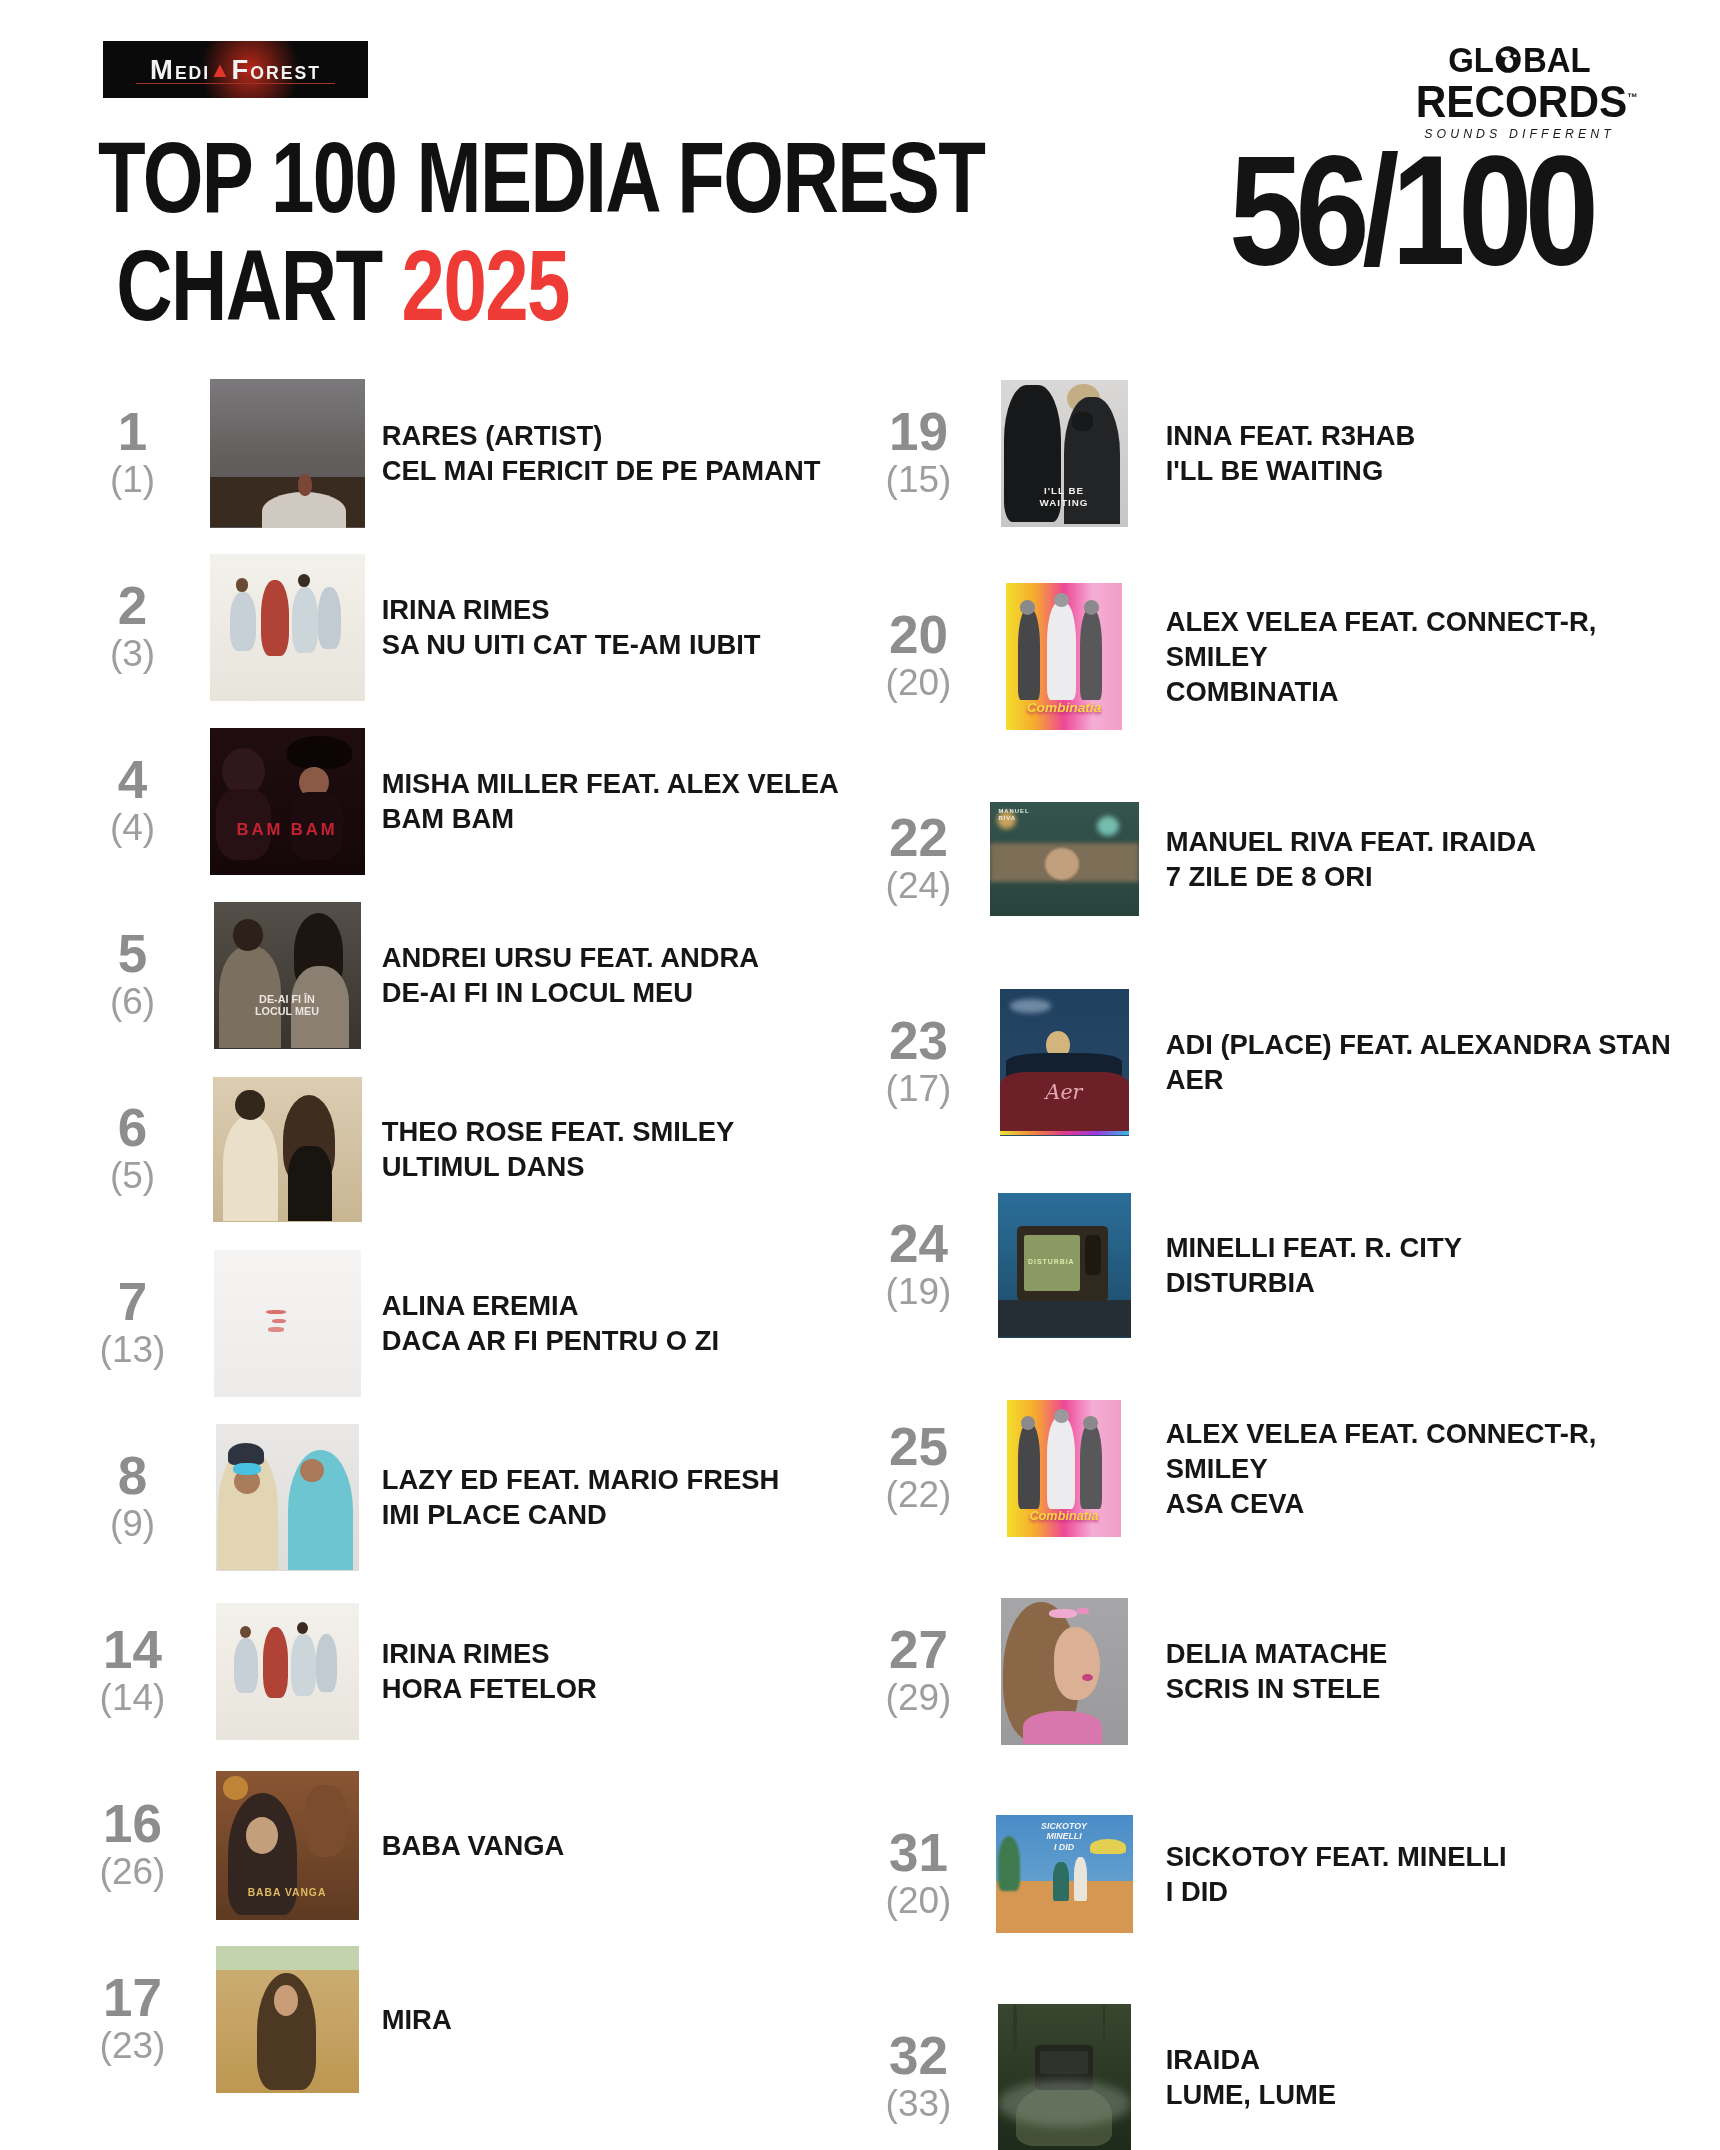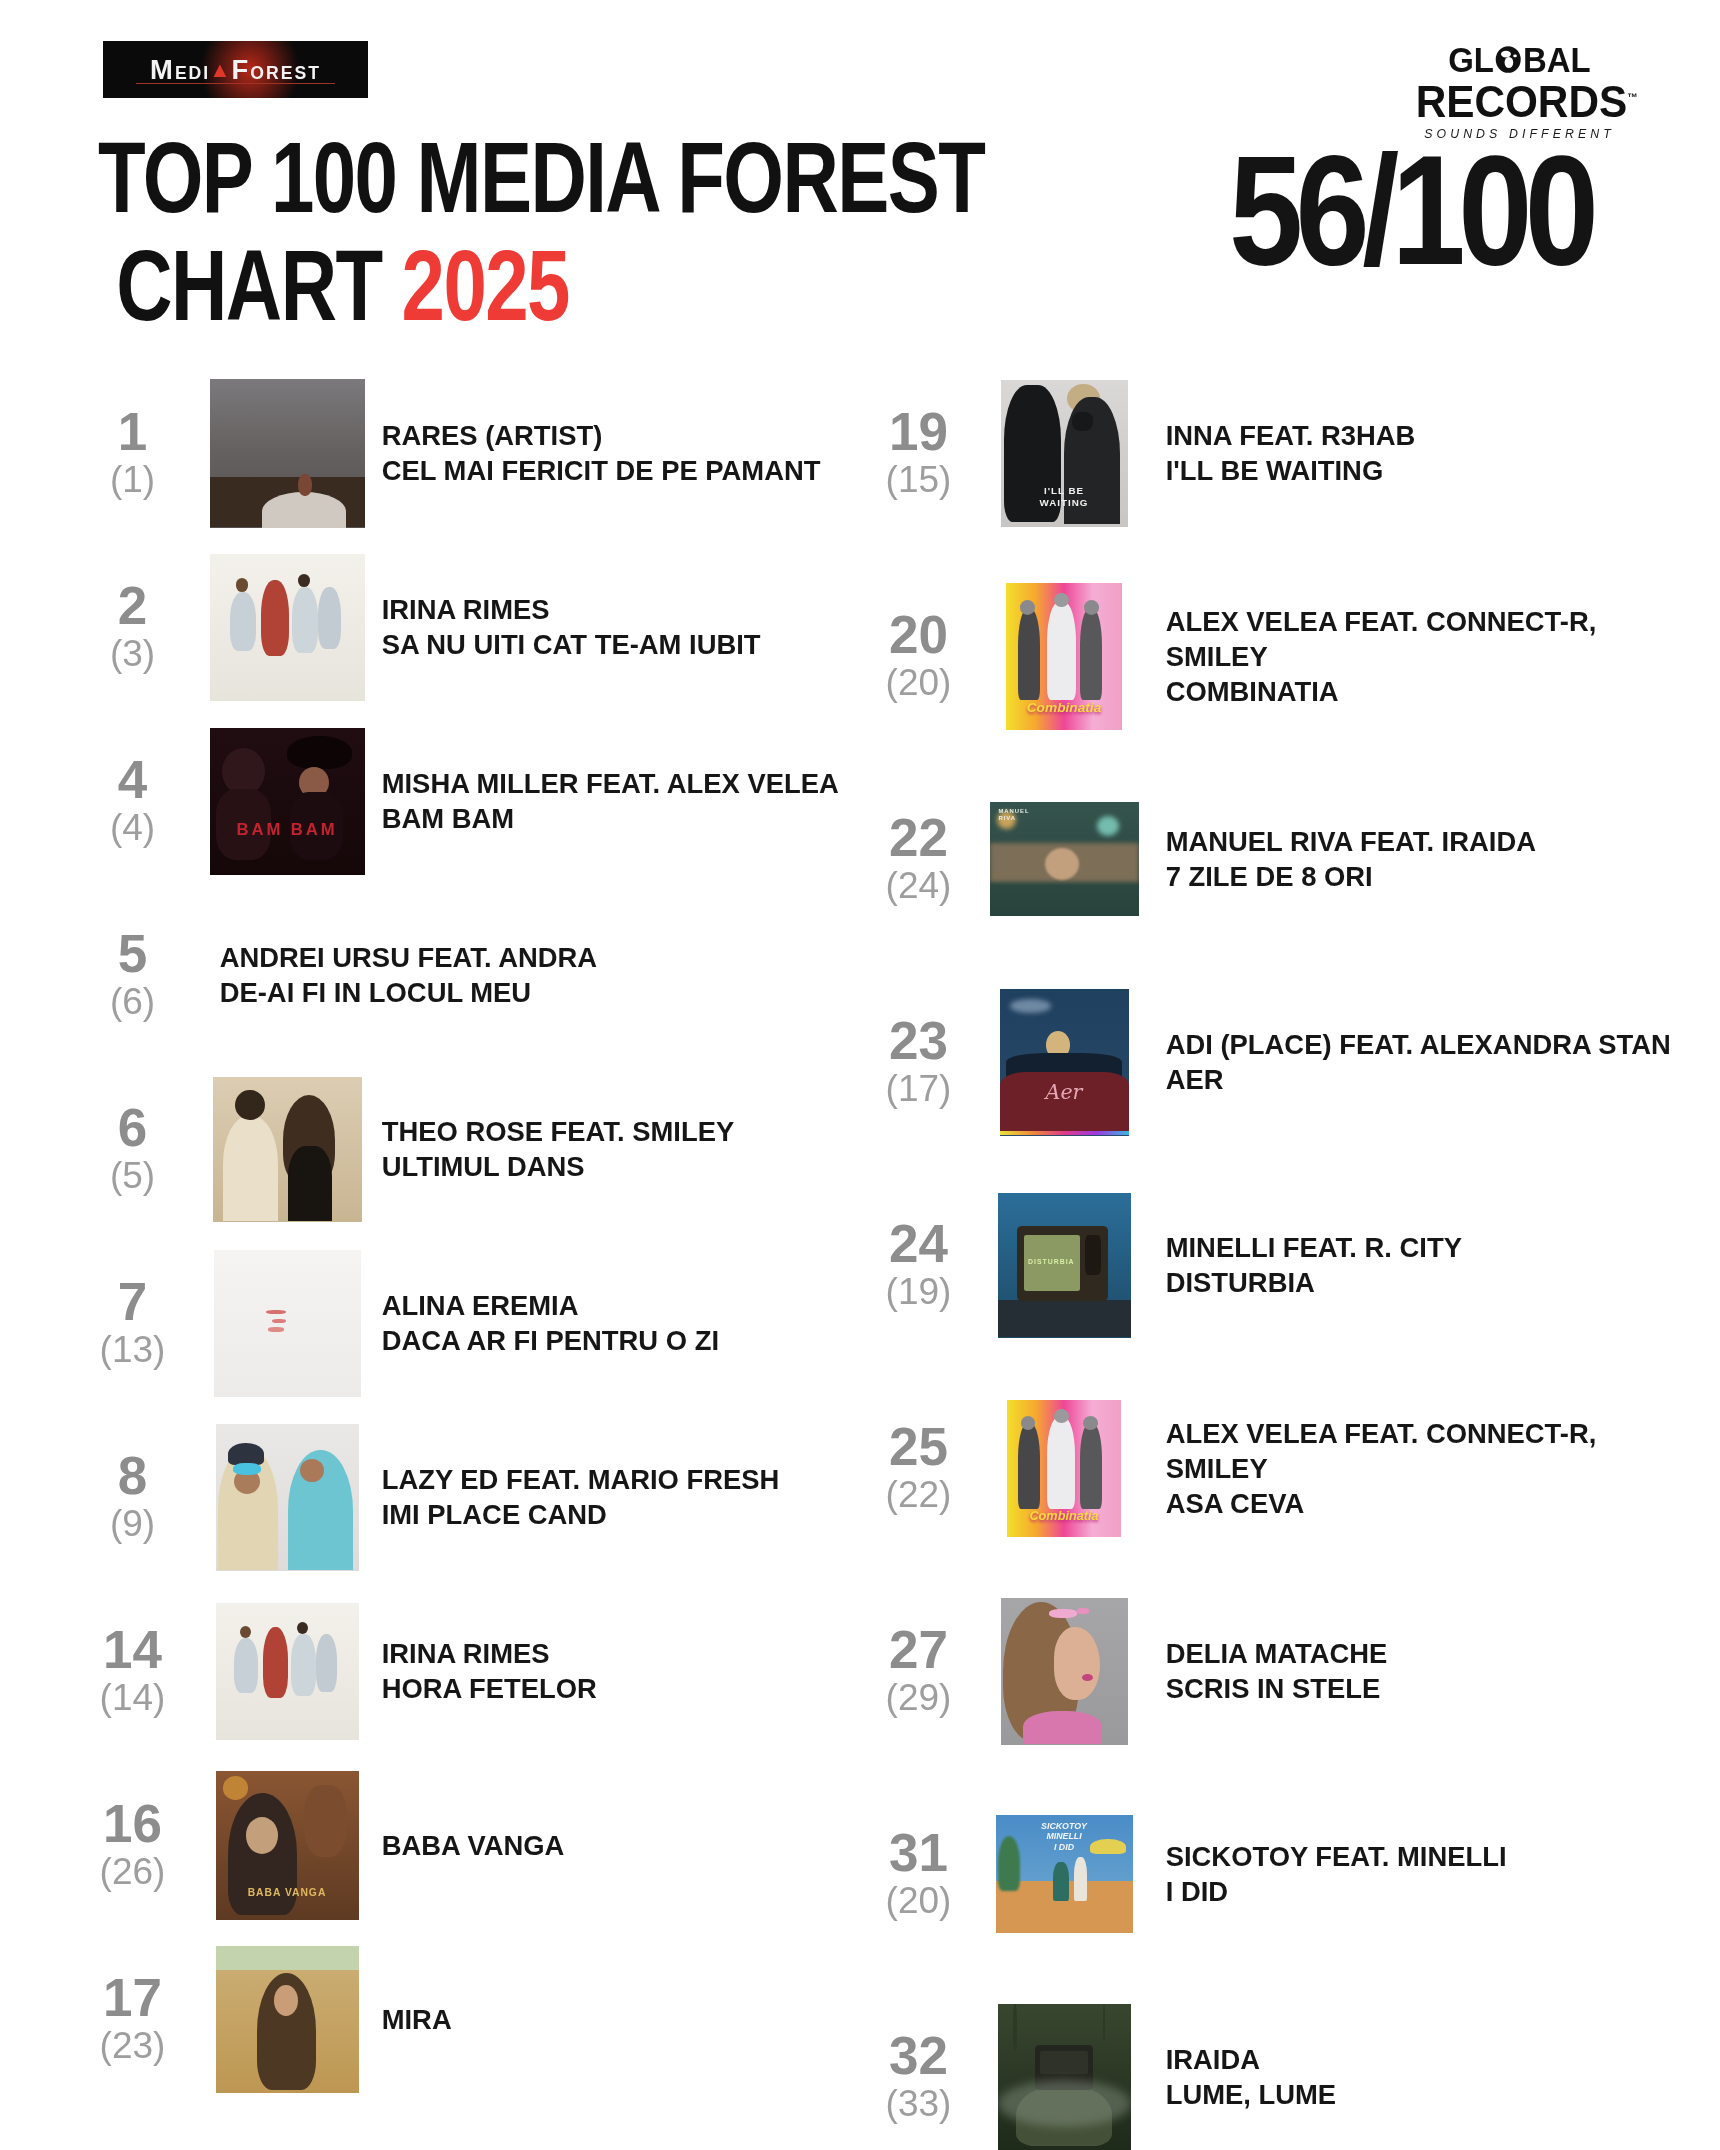--- a/index.html
+++ b/index.html
@@ -152,20 +152,30 @@
       <div class="meta">
         <div class="artist">MISHA MILLER FEAT. ALEX VELEA</div>
         <div class="song">BAM BAM</div>
       </div>
     </div>
       <div class="row">
       <div class="rank-block">
         <div class="rank">5</div>
         <div class="prev">(6)</div>
       </div>
+      <div class="thumb-box">
+        <div class="art" style="width: 147px; height: 147px; background: linear-gradient(rgb(84, 79, 73), rgb(56, 51, 45));">
+            <div class="shape" style="left: 4%; top: 30%; width: 42%; height: 70%; background: rgb(123, 111, 96); border-radius: 45% 45% 0px 0px;"></div>
+            <div class="shape" style="left: 13%; top: 12%; width: 21%; height: 22%; background: rgb(43, 33, 26); border-radius: 50%;"></div>
+            <div class="shape" style="left: 55%; top: 8%; width: 33%; height: 52%; background: rgb(29, 21, 15); border-radius: 50% 50% 30% 30%;"></div>
+            <div class="shape" style="left: 53%; top: 44%; width: 39%; height: 56%; background: rgb(139, 127, 113); border-radius: 45% 45% 0px 0px;"></div>
+            <div class="art-text" style="top: 62%; font-size: 10.8px; color: rgb(234, 230, 223); font-weight: 700;">DE-AI FI ÎN
+LOCUL MEU</div>
+          </div>
+      </div>
       <div class="meta">
         <div class="artist">ANDREI URSU FEAT. ANDRA</div>
         <div class="song">DE-AI FI IN LOCUL MEU</div>
       </div>
     </div>
       <div class="row">
       <div class="rank-block">
         <div class="rank">6</div>
         <div class="prev">(5)</div>
       </div>

